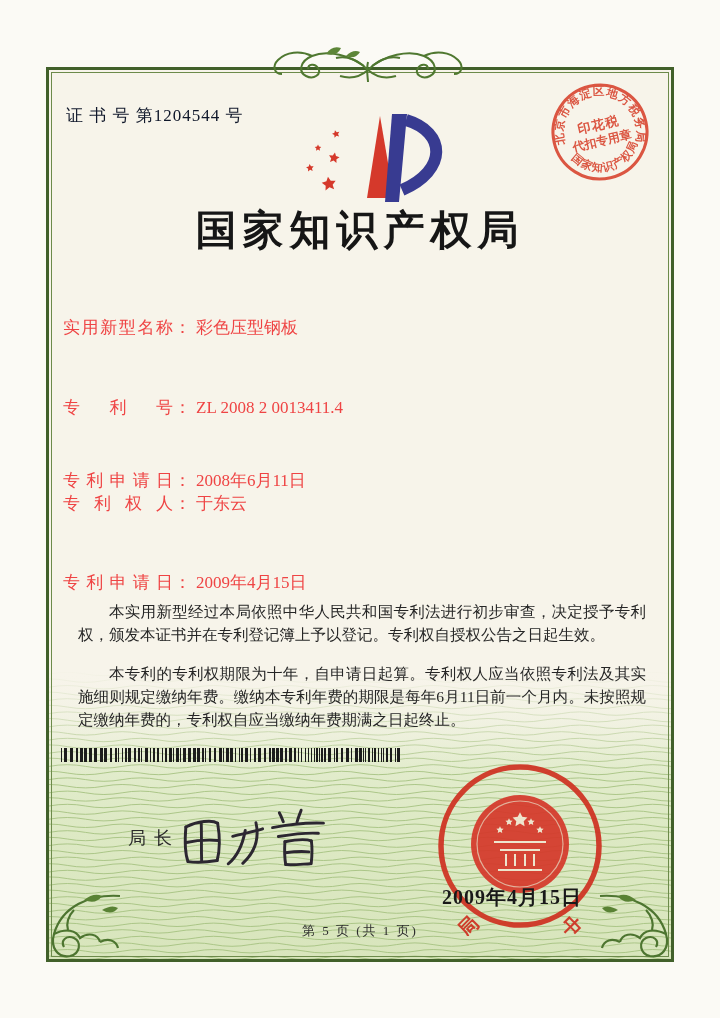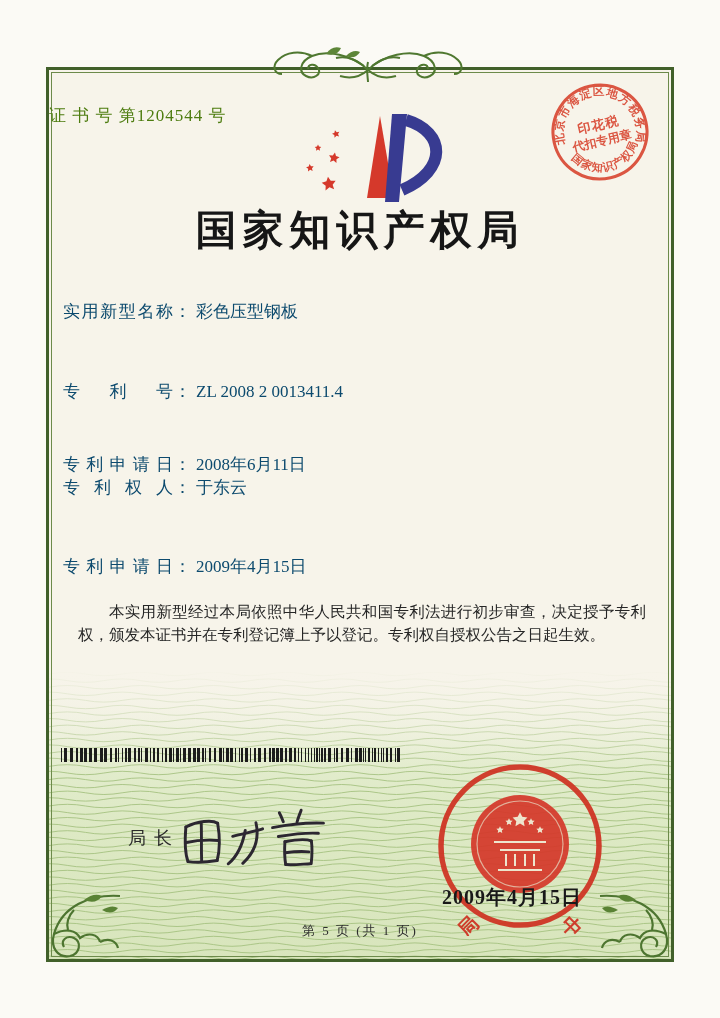--- a/index.html
+++ b/index.html
@@ -16,26 +16,26 @@
   
   .frame-border{position:absolute;left:46px;top:67px;width:628px;height:895px;z-index:2;
      border:3px solid #41602a;box-sizing:border-box;pointer-events:none;}
   .frame-border::after{content:"";position:absolute;inset:2px;border:1px solid #6c8a4a;}
   .orn{position:absolute;z-index:3;}
   .orn-top{left:256px;top:44px;width:224px;height:48px;}
   .orn-bl{left:44px;top:890px;width:80px;height:74px;}
   .orn-br{left:596px;top:890px;width:80px;height:74px;transform:scaleX(-1);}
   
   .z4{z-index:4;position:absolute;}
-  .cert-number{left:49px;top:104px;font-size:17px;color:#4d7c0f;letter-spacing:1px;}
+  .cert-number{left:66px;top:104px;font-size:17px;color:#0f172a;letter-spacing:1px;}
   .tax-stamp{left:548px;top:80px;width:104px;height:104px;transform:rotate(-13deg);opacity:.9;}
   .logo{left:288px;top:108px;width:172px;height:100px;}
   .title{left:0;right:0;top:203px;text-align:center;font-size:41px;font-weight:bold;
          letter-spacing:6px;color:#161616;}
-  .field-row{left:63px;font-size:17px;color:#0c4a6e;white-space:nowrap;}
+  .field-row{left:63px;font-size:17px;color:#ef4444;white-space:nowrap;margin-top:16px;}
   .f-label{display:inline-block;width:110px;text-align:justify;text-align-last:justify;}
   .f-colon{margin:0 5px 0 1px;}
   .body-text{left:62px;top:584px;width:600px;font-size:15.5px;line-height:23px;
              color:#262626;text-align:justify;}
   .body-text p{margin:16px;text-indent:2em;}
   .barcode{left:61px;top:748px;width:340px;height:14px;}
   .signer-title{left:128px;top:826px;font-size:18px;letter-spacing:8px;color:#2a2a2a;}
   .signature{left:178px;top:798px;width:155px;height:75px;transform:rotate(-2deg);}
   .sig-name{left:200px;top:815px;opacity:0;font-size:30px;}
   .seal{left:430px;top:758px;width:180px;height:178px;opacity:.93;}
@@ -185,20 +185,21 @@
   </div>
   <div class="z4 field-row" style="top:476px">
     <span class="f-label">专利权人</span><span class="f-colon">：</span><span class="f-value">于东云</span>
   </div>
   <div class="z4 field-row" style="top:555px">
     <span class="f-label">专利申请日</span><span class="f-colon">：</span><span class="f-value">2009年4月15日</span>
   </div>
 
   <div class="z4 body-text">
     <p>本实用新型经过本局依照中华人民共和国专利法进行初步审查，决定授予专利权，颁发本证书并在专利登记簿上予以登记。专利权自授权公告之日起生效。</p>
+    <p>本专利的专利权期限为十年，自申请日起算。专利权人应当依照专利法及其实施细则规定缴纳年费。缴纳本专利年费的期限是每年6月11日前一个月内。未按照规定缴纳年费的，专利权自应当缴纳年费期满之日起终止。</p>
   </div>
 
   <div class="z4 barcode" id="barcode">
       <i style="position: absolute; top: 0px; bottom: 0px; background: rgb(28, 28, 28); left: 0px; width: 1px;"></i>
       <i style="position: absolute; top: 0px; bottom: 0px; background: rgb(28, 28, 28); left: 3px; width: 3px;"></i>
       <i style="position: absolute; top: 0px; bottom: 0px; background: rgb(28, 28, 28); left: 9px; width: 3px;"></i>
       <i style="position: absolute; top: 0px; bottom: 0px; background: rgb(28, 28, 28); left: 15px; width: 2px;"></i>
       <i style="position: absolute; top: 0px; bottom: 0px; background: rgb(28, 28, 28); left: 19px; width: 3px;"></i>
       <i style="position: absolute; top: 0px; bottom: 0px; background: rgb(28, 28, 28); left: 23px; width: 3px;"></i>
       <i style="position: absolute; top: 0px; bottom: 0px; background: rgb(28, 28, 28); left: 28px; width: 3px;"></i>

